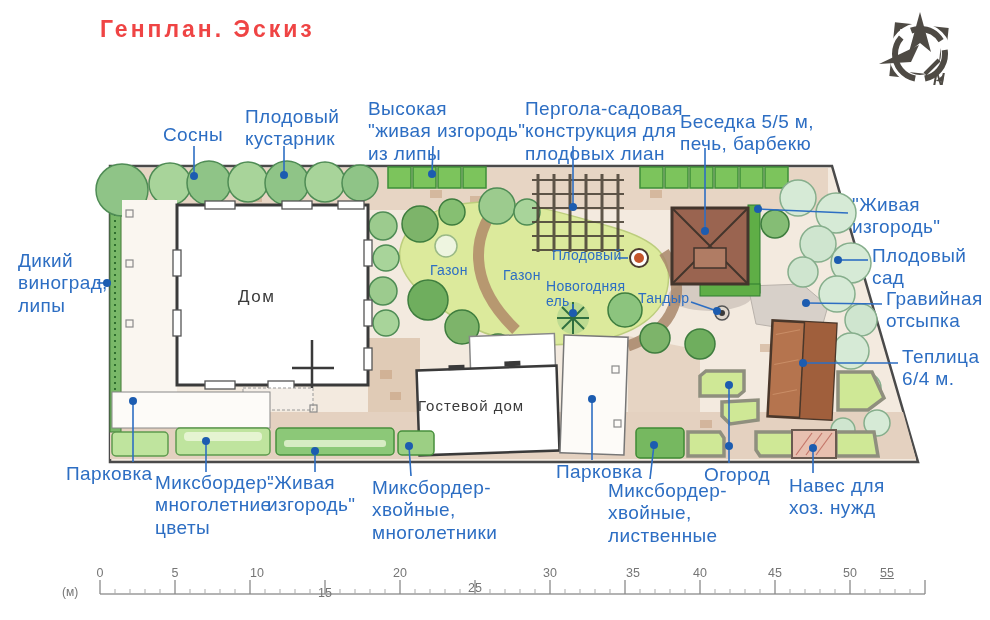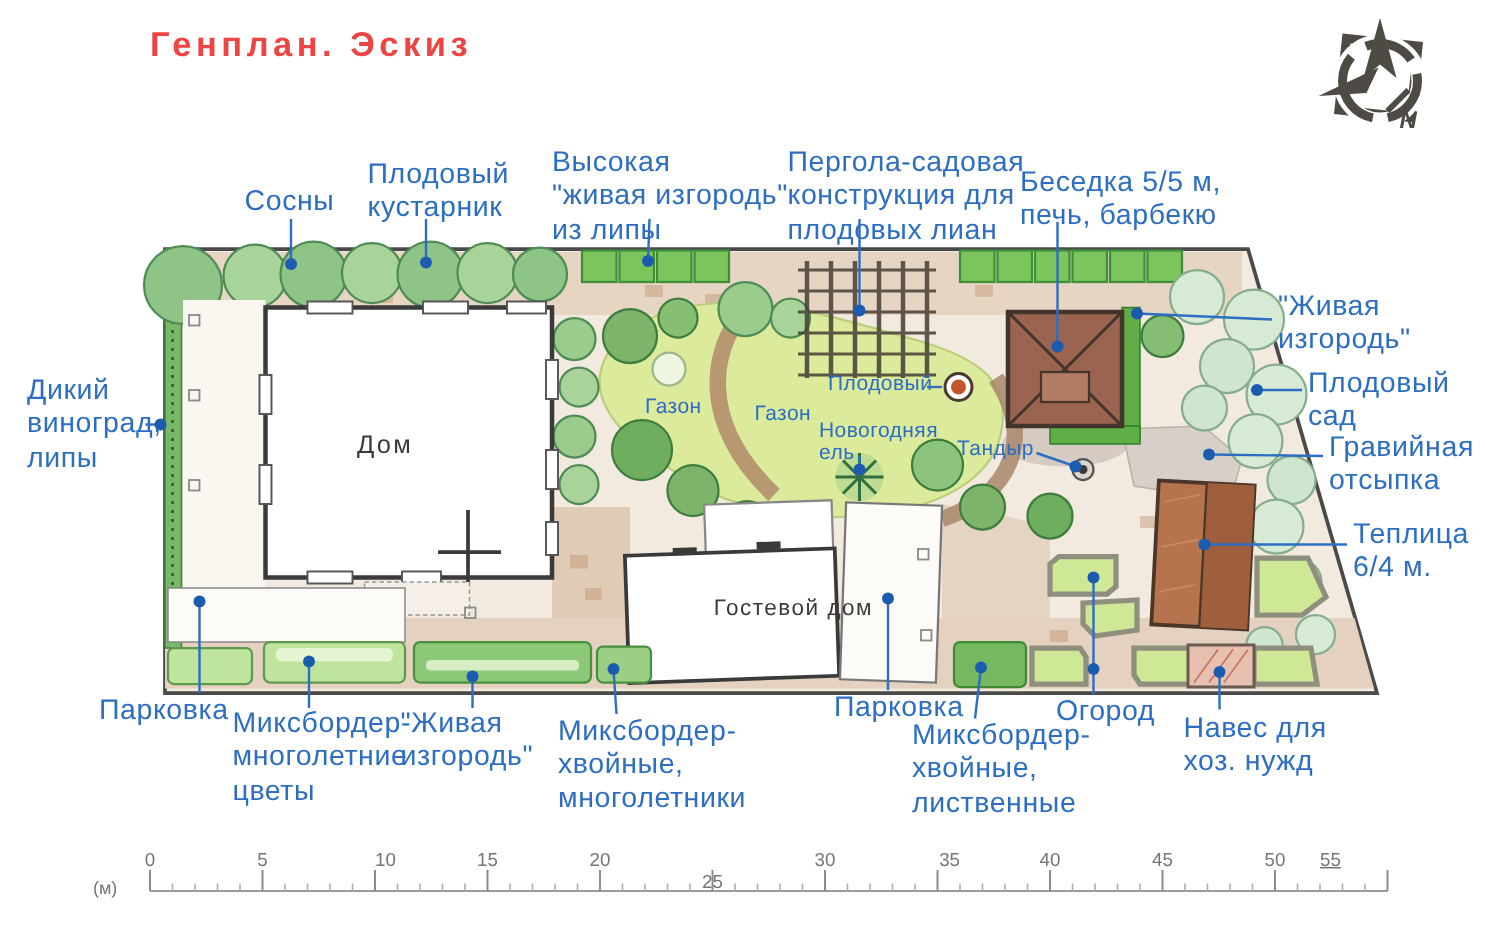--- a/index.html
+++ b/index.html
@@ -6,21 +6,21 @@
   body{width:990px;height:620px;position:relative;background:#ffffff;
        font-family:"Liberation Sans",sans-serif;overflow:hidden}
   #title{position:absolute;left:100px;top:16px;font-size:23px;font-weight:bold;
          letter-spacing:3px;color:#ef4444}
   .callout{position:absolute;color:#2d6ec3;font-size:19px;line-height:1.18;
            letter-spacing:.4px;white-space:pre-line}
   .inner-label{position:absolute;color:#2d6ec3;font-size:14px;line-height:1.1;
            letter-spacing:.3px;white-space:pre-line}
   .bldg-label{position:absolute;color:#3a3a3a;white-space:pre-line}
   #house-label{left:238px;top:287px;width:72px;text-align:left;font-size:17px;letter-spacing:1.5px}
-  #guest-label{left:418px;top:397px;width:164px;text-align:right;font-size:15px;letter-spacing:1px}
+  #guest-label{left:418px;top:397px;width:164px;text-align:left;font-size:15px;letter-spacing:1px}
   .tick-num{position:absolute;width:30px;text-align:center;top:566px;font-size:12.5px;color:#767676}
   #unit{position:absolute;left:62px;top:585px;font-size:12px;color:#767676}
   svg.layer{position:absolute;left:0;top:0}
 </style>
 </head>
 <body>
 
 <svg class="layer" width="990" height="620" viewBox="0 0 990 620">
 
   <g>
@@ -418,21 +418,21 @@
 <div class="inner-label" style="left:638px;top:291px">Тандыр</div>
 
 <div class="bldg-label" id="house-label">Дом</div>
 <div class="bldg-label" id="guest-label">Гостевой дом</div>
 
 <div id="unit">(м)</div>
 <div>
     <span class="tick-num" style="left: 85px;">0</span>
     <span class="tick-num" style="left: 160px;">5</span>
     <span class="tick-num" style="left: 242px;">10</span>
-    <span class="tick-num" style="left: 310px;">15</span>
+    <span class="tick-num" style="left: 310px; margin-top: 20px;">15</span>
     <span class="tick-num" style="left: 385px;">20</span>
     <span class="tick-num" style="left: 460px; margin-top: 15px;">25</span>
     <span class="tick-num" style="left: 535px;">30</span>
     <span class="tick-num" style="left: 610px; text-align: right;">35</span>
     <span class="tick-num" style="left: 685px;">40</span>
     <span class="tick-num" style="left: 760px;">45</span>
     <span class="tick-num" style="left: 835px;">50</span>
     <span class="tick-num" style="left: 872px; text-decoration: underline;">55</span>
   </div>
 

